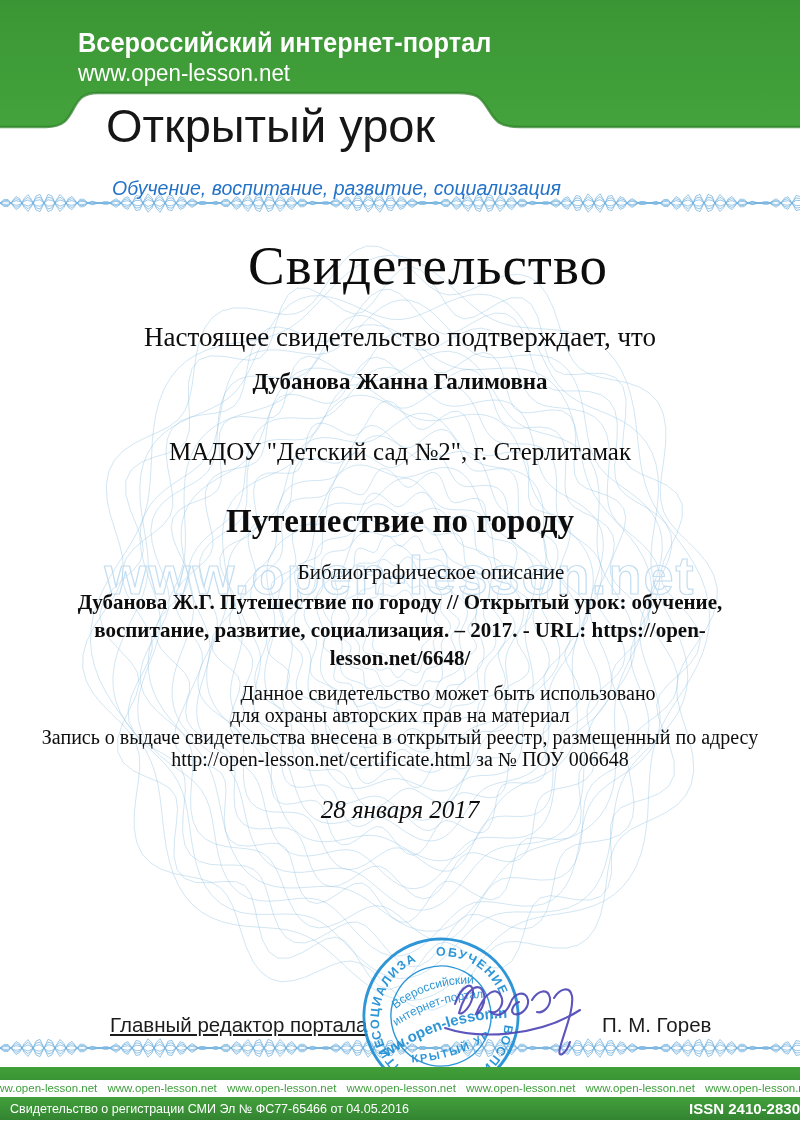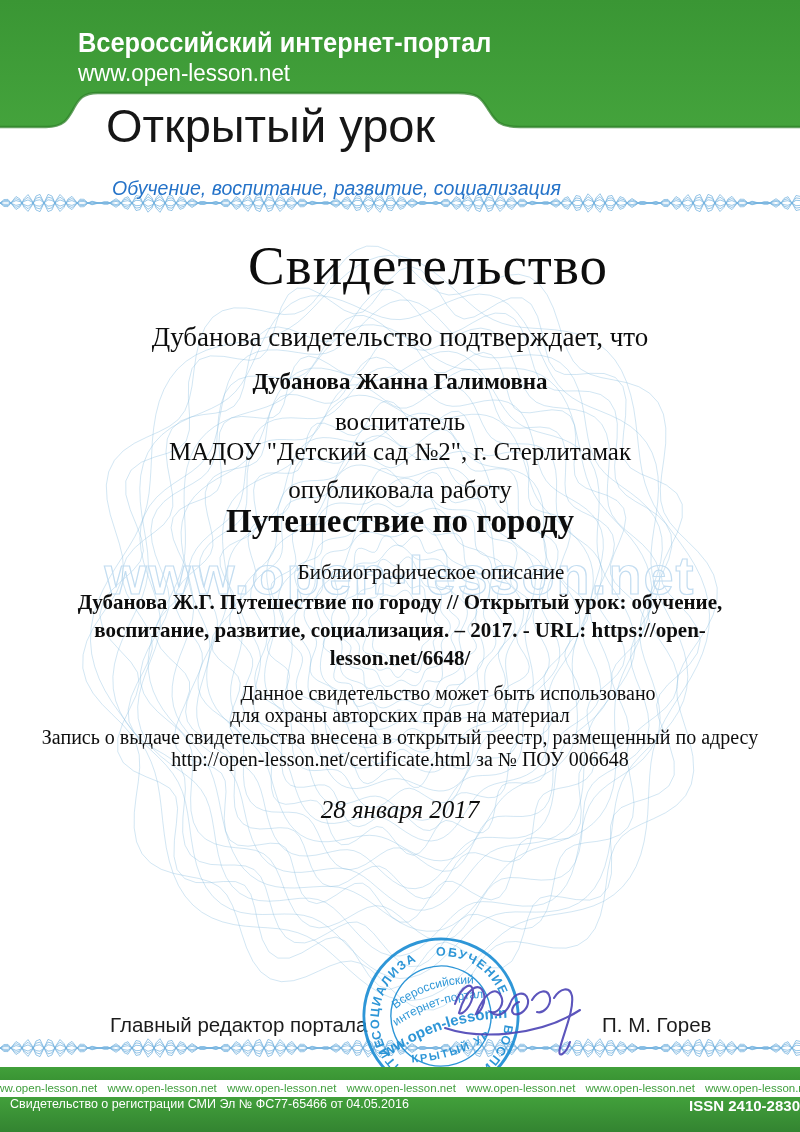--- a/index.html
+++ b/index.html
@@ -35,33 +35,33 @@
   .c-u1{top:682px;padding-left:48px;} .c-u2{top:704px;} .c-r1{top:726px;} .c-r2{top:748px;}
   .c-date{top:796px;font-size:25px;font-style:italic;}
 
   .watermark{position:absolute;left:0;top:544px;width:100%;text-align:center;z-index:0;
      font-family:"Liberation Sans",sans-serif;font-size:54px;font-weight:bold;letter-spacing:2px;
      color:transparent;-webkit-text-stroke:1.2px #c3ddf1;}
 
   
   .sig-text{position:absolute;z-index:1;font-family:"Liberation Sans",sans-serif;
             font-size:20.5px;color:#1c1c1c;white-space:nowrap;}
-  .sig-role{left:110px;top:1013px;}
+  .sig-role{left:110px;top:1013px;text-decoration:underline;}
   .sig-name{left:602px;top:1013px;}
   #stamp{position:absolute;left:341px;top:916px;z-index:2;opacity:.92;}
   #autograph{position:absolute;left:440px;top:966px;z-index:3;opacity:.9;}
 
   
   .f-strip1{position:absolute;left:0;top:1067px;width:100%;height:13px;z-index:4;
             background:linear-gradient(180deg,#41a03a,#3a9434);}
   .f-urls{position:absolute;left:-12px;top:1080px;width:830px;height:17px;z-index:4;background:#fff;
           font-family:"Liberation Sans",sans-serif;font-size:11.5px;line-height:17px;color:#3f9e3c;
           white-space:nowrap;overflow:hidden;word-spacing:7px;}
-  .f-bar{position:absolute;left:0;top:1097px;width:100%;height:35px;z-index:4;
-         background:linear-gradient(180deg,#42a03b,#338431);display:flex;align-items:flex-start;
+  .f-bar{position:absolute;left:0;top:1097px;width:100%;height:23px;z-index:4;
+         background:linear-gradient(180deg,#42a03b,#338431);display:flex;align-items:center;
          justify-content:space-between;font-family:"Liberation Sans",sans-serif;color:#fff;}
   .f-reg{font-size:12.5px;padding-left:10px;}
   .f-issn{font-size:15px;font-weight:bold;padding-right:0;}
 </style>
 </head>
 <body>
 
 <div class="page">
 
   <svg id="decor" width="800" height="1132" viewBox="0 0 800 1132">
@@ -122,25 +122,23 @@
     </defs>
     <path d="M0,0 H800 V127 H520 C498,127 495,120 488,109 C481,98 478,93 458,93 H98 C83,93 79,99 74,108 C68,119 64,127 46,127 H0 Z" fill="url(#gg)"></path>
     <path d="M0,127 H46 C64,127 68,119 74,108 C79,99 83,93 98,93 H458 C478,93 481,98 488,109 C495,120 498,127 520,127 H800" fill="none" stroke="#2f8129" stroke-width="2.4" opacity="0.75"></path>
   </svg>
   <div class="hd-text hd-portal">Всероссийский интернет-портал</div>
   <div class="hd-text hd-site">www.open-lesson.net</div>
   <div class="hd-text hd-brand">Открытый урок</div>
   <div class="hd-text hd-tagline">Обучение, воспитание, развитие, социализация</div>
 
   <div class="cline c-title">Свидетельство</div>
-  <div class="cline c-confirm">Дубанова свидетельство подтверждает, что</div>
+  <div class="cline c-confirm">Настоящее свидетельство подтверждает, что</div>
   <div class="cline c-recipient">Дубанова Жанна Галимовна</div>
-  <div class="cline c-position">воспитатель</div>
   <div class="cline c-org">МАДОУ "Детский сад №2", г. Стерлитамак</div>
-  <div class="cline c-action">опубликовала работу</div>
   <div class="cline c-work">Путешествие по городу</div>
   <div class="cline c-bibhead">Библиографическое описание</div>
   <div class="cline c-bib">Дубанова Ж.Г. Путешествие по городу // Открытый урок: обучение, воспитание, развитие, социализация. – 2017. - URL: https://open-lesson.net/6648/</div>
   <div class="cline c-small c-u1">Данное свидетельство может быть использовано</div>
   <div class="cline c-small c-r1">Запись о выдаче свидетельства внесена в открытый реестр, размещенный по адресу</div>
   <div class="cline c-small c-u2">для охраны авторских прав на материал</div>
   <div class="cline c-small c-r2">http://open-lesson.net/certificate.html за № ПОУ 006648</div>
   <div class="cline c-date">28 января 2017</div>
 
   <div class="sig-text sig-role">Главный редактор портала</div>

